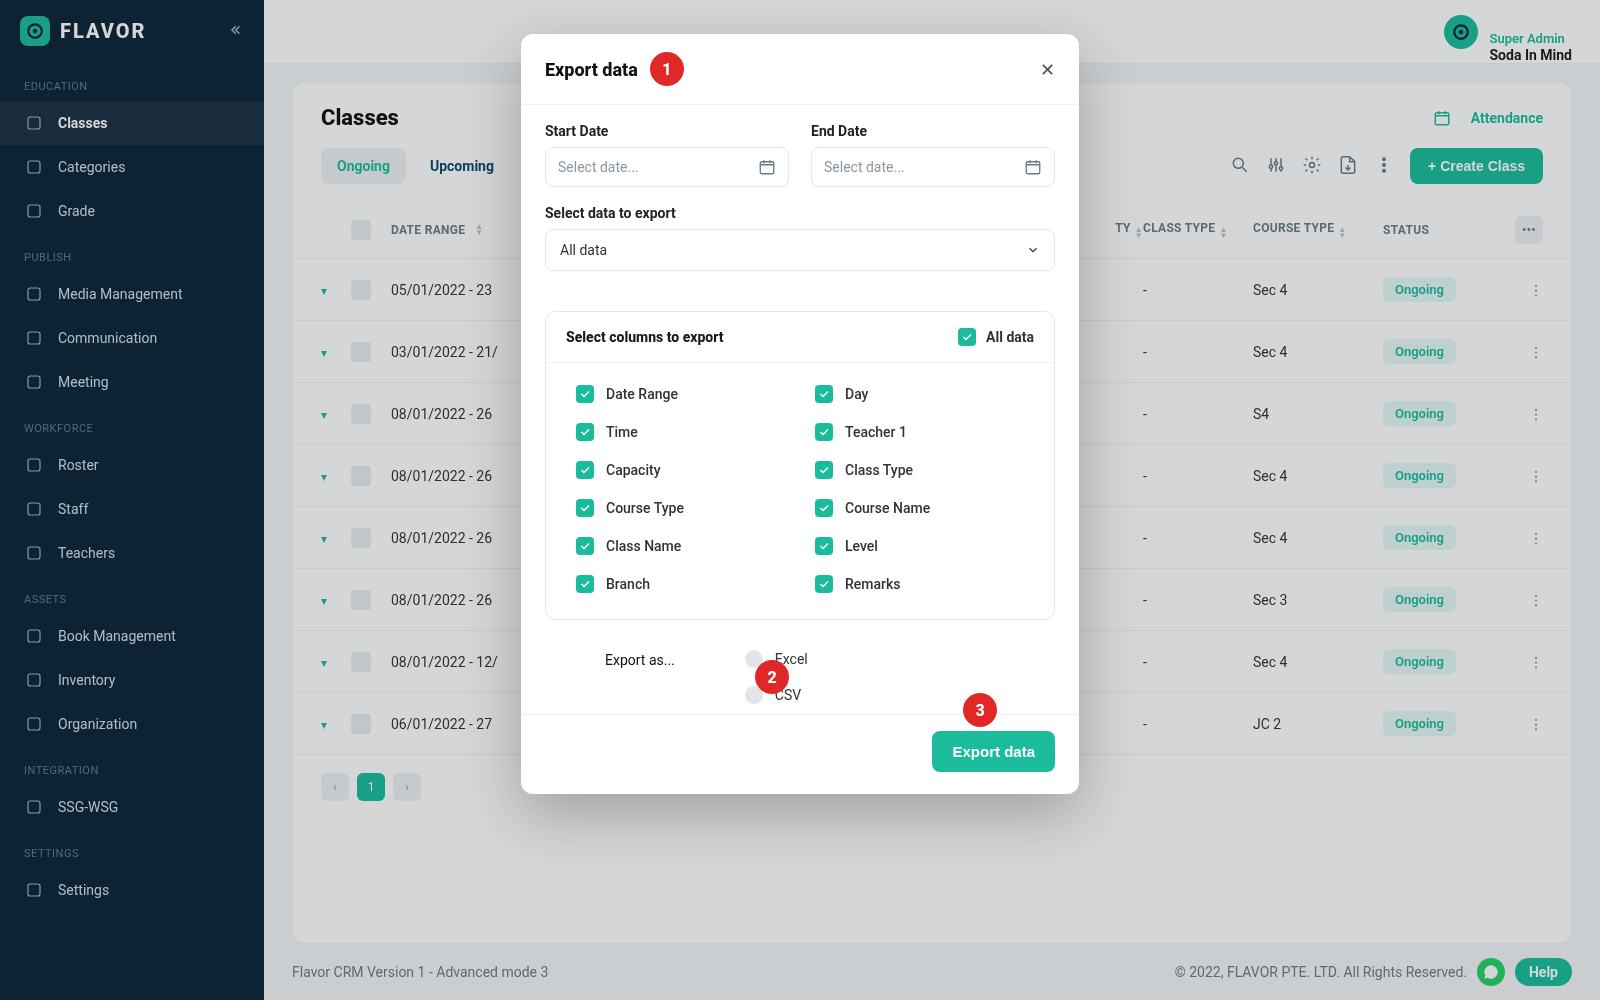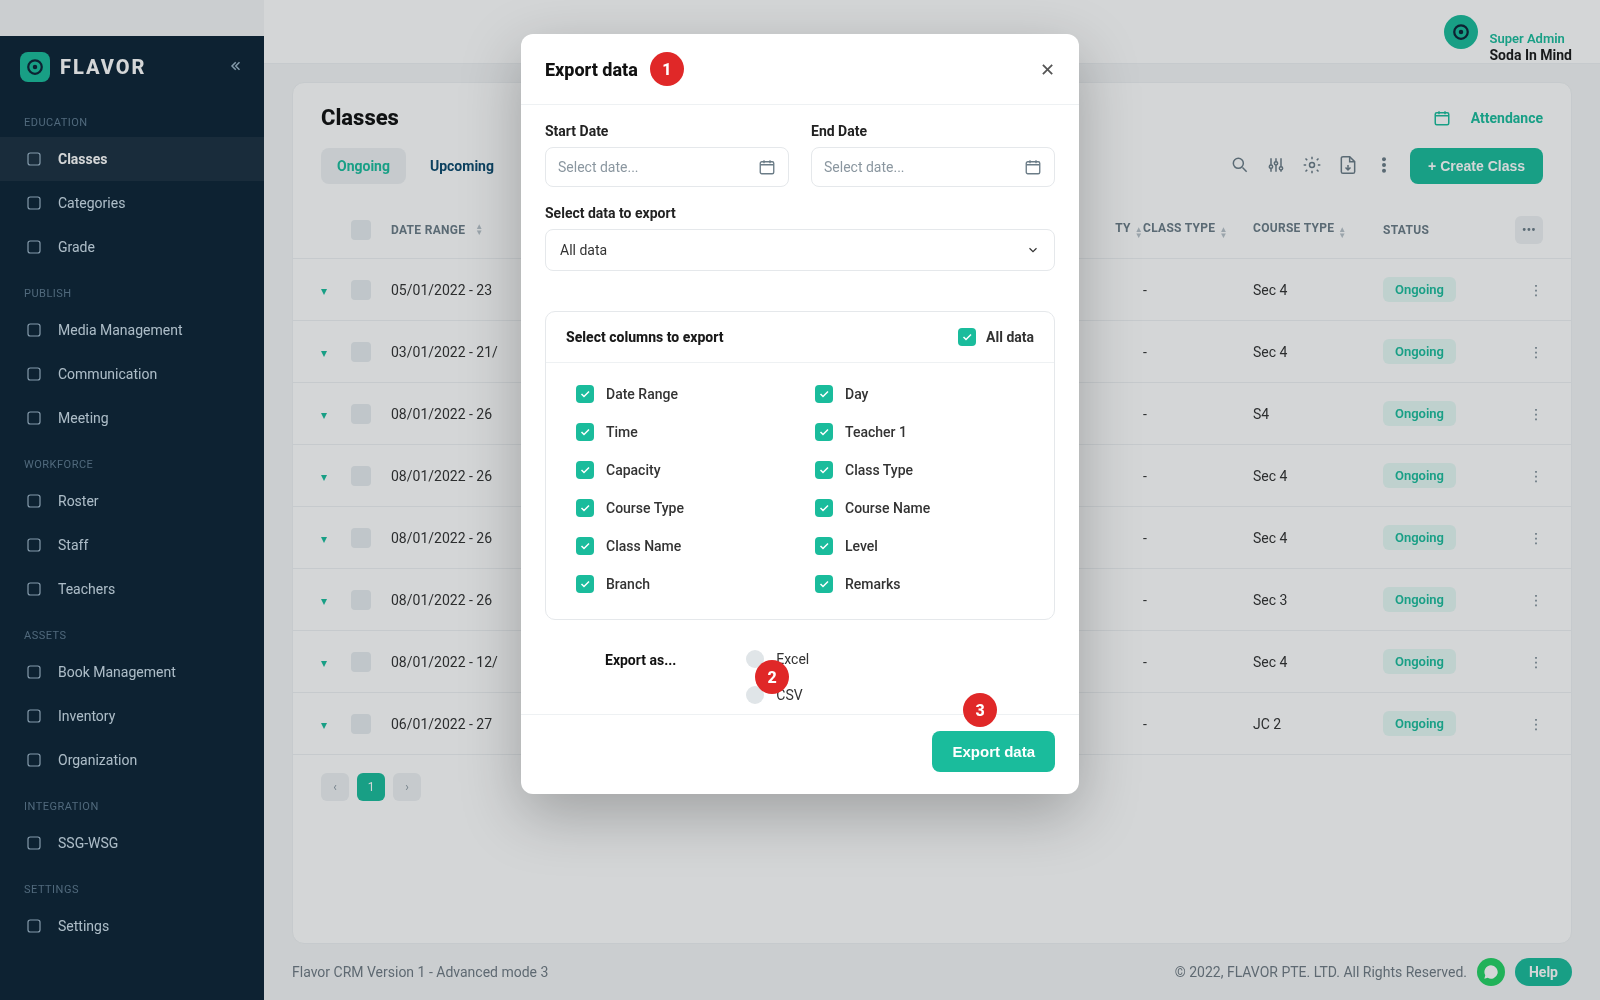--- a/index.html
+++ b/index.html
@@ -1,20 +1,20 @@
 <!DOCTYPE html>
 <html><head>
 <meta charset="utf-8">
 <style>
 * { box-sizing: border-box; margin: 0; padding: 0; }
 body { font-family: -apple-system, BlinkMacSystemFont, 'Segoe UI', Roboto, sans-serif; font-size: 14px; color: #333; background: #f5f6f7; overflow: hidden; height: 1000px; width: 1600px; position: relative; }
 .app { display: flex; height: 100%; }
 
 
-.sidebar { width: 264px; background: #0d2436; color: #9db6c9; display: flex; flex-direction: column; overflow-y: auto; margin-top: 36px; }
+.sidebar { width: 264px; background: #0d2436; color: #9db6c9; display: flex; flex-direction: column; overflow-y: auto; }
 .logo-row { display:flex; align-items:center; gap:10px; padding:16px 20px; }
 .logo-icon { width:30px; height:30px; border-radius:8px; background:#1abc9c; display:flex; align-items:center; justify-content:center; }
 .logo-icon svg { width:18px; height:18px; fill:#0d2436; }
 .logo-text { color:#fff; font-weight:800; letter-spacing:2px; font-size:20px; }
 .collapse-icon { margin-left:auto; color:#9db6c9; }
 .nav-section-title { font-size:11px; letter-spacing:0.5px; color:#5f7b91; padding: 18px 24px 8px; text-transform: uppercase; }
 .nav-item { display:flex; align-items:center; gap:14px; padding:12px 24px; cursor:pointer; color:#cfe0ec; }
 .nav-item.active { background: rgba(255,255,255,0.06); color:#fff; font-weight:700; }
 .nav-icon { width:20px; height:20px; display:flex; align-items:center; justify-content:center; }
 .nav-icon svg { width:18px; height:18px; stroke:#9db6c9; fill:none; stroke-width:1.6; }
@@ -86,21 +86,21 @@
 .columns-box { border:1px solid #e5e8eb; border-radius:10px; margin-top:40px; }
 .columns-head { display:flex; align-items:center; justify-content:space-between; padding:16px 20px; border-bottom:1px solid #eef1f3; }
 .columns-title { font-weight:800; color:#1a1a1a; }
 .alldata { display:flex; align-items:center; gap:10px; font-weight:700; }
 .chk { width:18px; height:18px; border-radius:4px; background:#1abc9c; display:flex; align-items:center; justify-content:center; }
 .chk svg { width:12px; height:12px; stroke:#fff; fill:none; stroke-width:3; }
 .columns-grid { display:grid; grid-template-columns:1fr 1fr; gap:20px 30px; padding:22px 30px 26px; }
 .col-item { display:flex; align-items:center; gap:12px; font-weight:500; }
 
 .export-as { display:flex; align-items:flex-start; gap:70px; padding:30px 60px 10px; position:relative; }
-.export-as-label { font-weight:700; color:#111; margin-top:2px;text-align:right; }
+.export-as-label { font-weight:400; color:#111; margin-top:2px;text-align:right; }
 .radio-list { display:flex; flex-direction:column; gap:18px; }
 .radio-item { display:flex; align-items:center; gap:12px; }
 .radio { width:18px; height:18px; border-radius:50%; background:#e0e5e8; }
 .step-badge.float2 { position:absolute; left:210px; top:40px; margin-left:0; }
 .modal-footer { border-top:1px solid #eef1f3; padding:16px 24px 22px; display:flex; justify-content:flex-end; align-items:center; gap:14px; position:relative; }
 .step-badge.float3 { position:absolute; right:82px; top:-22px; }
 .export-btn { background:#1abc9c; color:#fff; border:none; padding:12px 20px; border-radius:8px; font-weight:700; font-size:15px; cursor:pointer; }
 </style>
 </head>
 <body>

